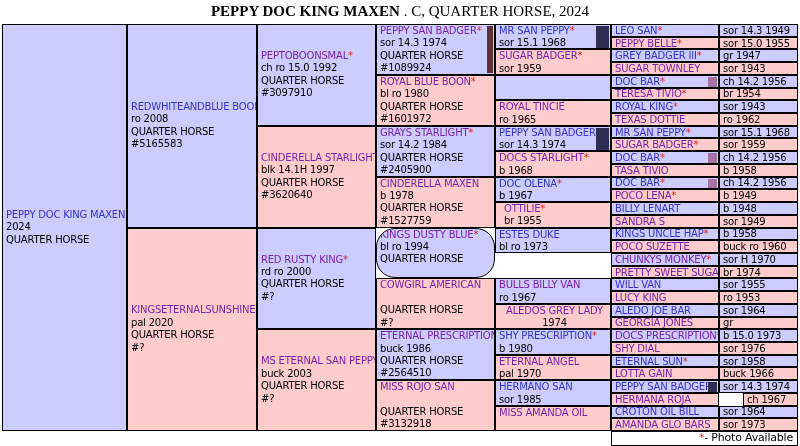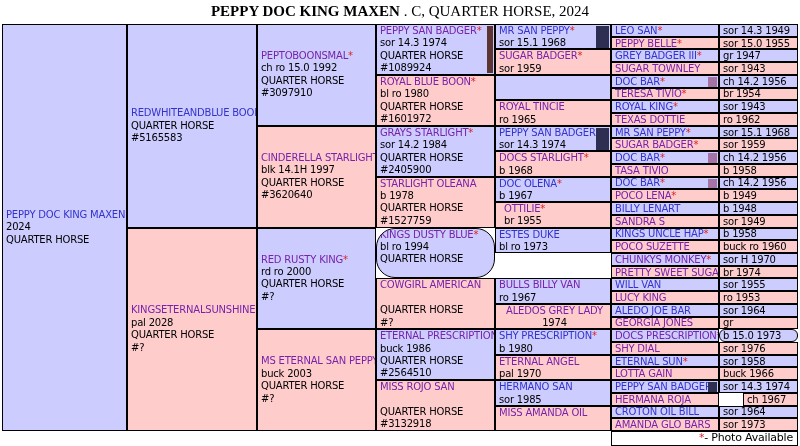--- a/index.html
+++ b/index.html
@@ -35,26 +35,27 @@
       <span class="ast">*</span>
       <span> - Photo Available</span>
     </div>
 <div class="cell g1 sire" style="grid-area: 1 / 1 / span 32;">
       <span class="hname" style="color: rgb(51, 51, 204);"><span>PEPPY DOC KING MAXEN</span><span class="ast"></span></span>
       <div class="iline">2024</div>
       <div class="iline">QUARTER HORSE</div>
     </div>
     <div class="cell g2 sire" style="grid-area: 1 / 2 / span 16;">
       <span class="hname" style="color: rgb(51, 51, 204);"><span>REDWHITEANDBLUE BOON</span></span>
+      <div class="iline">ro 2008</div>
       <div class="iline">QUARTER HORSE</div>
       <div class="iline">#5165583</div>
     </div>
     <div class="cell g2 dam" style="grid-area: 17 / 2 / span 16;">
       <span class="hname" style="color: rgb(119, 34, 170);"><span>KINGSETERNALSUNSHINE</span><span class="ast"></span></span>
-      <div class="iline">pal 2028</div>
+      <div class="iline">pal 2020</div>
       <div class="iline">QUARTER HORSE</div>
       <div class="iline">#?</div>
     </div>
     <div class="cell g3 sire" style="grid-area: 1 / 3 / span 8;">
       <span class="hname" style="color: rgb(119, 34, 170);"><span>PEPTOBOONSMAL</span><span class="ast">*</span></span>
       <div class="iline">ch ro 15.0 1992</div>
       <div class="iline">QUARTER HORSE</div>
       <div class="iline">#3097910</div>
     </div>
     <div class="cell g3 dam" style="grid-area: 9 / 3 / span 8;">
@@ -88,21 +89,21 @@
       <div class="iline">QUARTER HORSE</div>
       <div class="iline">#1601972</div>
     </div>
     <div class="cell g4 sire" style="grid-area: 9 / 4 / span 4;">
       <span class="hname" style="color: rgb(119, 34, 170);"><span>GRAYS STARLIGHT</span><span class="ast">*</span></span>
       <div class="iline">sor 14.2 1984</div>
       <div class="iline">QUARTER HORSE</div>
       <div class="iline">#2405900</div>
     </div>
     <div class="cell g4 dam" style="grid-area: 13 / 4 / span 4;">
-      <span class="hname" style="color: rgb(119, 34, 170);"><span>STARLIGHT OLEANA</span><span class="ast"></span></span>
+      <span class="hname" style="color: rgb(119, 34, 170);"><span>CINDERELLA MAXEN</span><span class="ast"></span></span>
       <div class="iline">b 1978</div>
       <div class="iline">QUARTER HORSE</div>
       <div class="iline">#1527759</div>
     </div>
     <div class="cell g4 sire" style="grid-area: 17 / 4 / span 4; border-radius: 19px;">
       <span class="hname" style="color: rgb(119, 34, 170);"><span>KINGS DUSTY BLUE</span><span class="ast">*</span></span>
       <div class="iline">bl ro 1994</div>
       <div class="iline">QUARTER HORSE</div>
     </div>
     <div class="cell g4 dam" style="grid-area: 21 / 4 / span 4;">
@@ -327,21 +328,21 @@
     </div>
     <div class="cell g6 dam" style="grid-area: 24 / 6 / span 1;">
       <span class="hname" style="color: rgb(119, 34, 170);"><span>GEORGIA JONES</span><span class="ast"></span></span>
     </div>
     <div class="cell g7 dam" style="grid-area: 24 / 7;">
       <span>gr</span>
     </div>
     <div class="cell g6 sire" style="grid-area: 25 / 6 / span 1;">
       <span class="hname" style="color: rgb(119, 34, 170);"><span>DOCS PRESCRIPTION</span><span class="ast">*</span></span>
     </div>
-    <div class="cell g7 sire" style="grid-area: 25 / 7; border-radius: 6px;">
+    <div class="cell g7 sire" style="grid-area: 25 / 7;">
       <span>b 15.0 1973</span>
     </div>
     <div class="cell g6 dam" style="grid-area: 26 / 6 / span 1;">
       <span class="hname" style="color: rgb(119, 34, 170);"><span>SHY DIAL</span><span class="ast"></span></span>
     </div>
     <div class="cell g7 dam" style="grid-area: 26 / 7;">
       <span>sor 1976</span>
     </div>
     <div class="cell g6 sire" style="grid-area: 27 / 6 / span 1;">
       <span class="hname" style="color: rgb(51, 51, 204);"><span>ETERNAL SUN</span><span class="ast">*</span></span>

